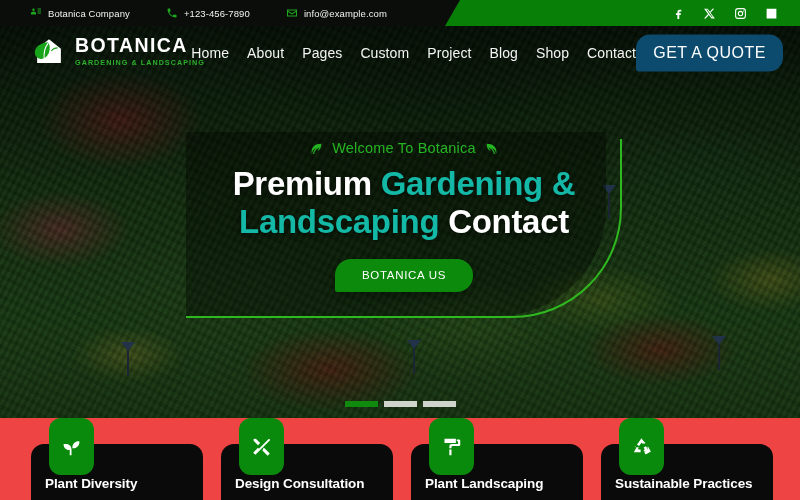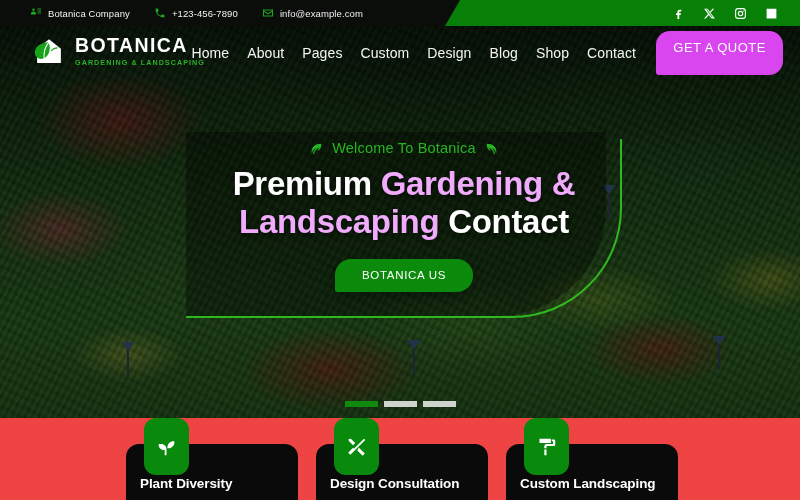--- a/index.html
+++ b/index.html
@@ -16,21 +16,21 @@
     position:absolute; left:0; top:0; width:800px; height:26px;
     background:#0a0d0a; z-index:40; overflow:hidden;
   }
   .topbar-green{
     position:absolute; right:0; top:0; height:26px; width:360px;
     background:#088008;
     clip-path: polygon(20px 0, 100% 0, 100% 100%, 5px 100%);
   }
   .topbar-left{
     position:absolute; left:30px; top:0; height:26px;
-    display:flex; align-items:center; gap:0;
+    display:flex; align-items:center; gap:12px;
   }
   .ti{ display:flex; align-items:center; gap:6px; margin-right:24px; }
   .ti .lbl{ color:#f2f2f2; font-size:9.5px; letter-spacing:.1px; white-space:nowrap; }
   .ti .ic{ width:12px; height:12px; display:block; color:#1ea81e; }
   .ti .ic svg{ display:block; width:12px; height:12px; fill:#1ea81e; }
 
   .topbar-social{
     position:absolute; right:22px; top:0; height:26px;
     display:flex; align-items:center; gap:18px; z-index:3;
   }
@@ -104,21 +104,21 @@
     color:#26b522; font-size:14.5px; letter-spacing:.2px; margin-bottom:9px;
   }
   .welcome .leaf{ width:13px; height:13px; display:block; }
   .welcome .leaf svg{ display:block; width:13px; height:13px; fill:#26b522; }
   .welcome .leaf.flip{ transform:scaleX(-1); }
 
   .hero-h1{
     font-size:33px; line-height:1.16; font-weight:700; color:#ffffff;
     letter-spacing:-.3px; text-shadow:0 2px 7px rgba(0,0,0,.65);
   }
-  .hero-h1 .g{ color:#f0abfc; }
+  .hero-h1 .g{ color:#14b8a6; }
 
   .btn-contact{
     display:inline-block; margin-top:17px;
     background:#0c8a0c; color:#fff; font-size:11.5px; letter-spacing:.7px;
     padding:10px 27px 11px; border:none; cursor:pointer;
     border-radius:16px 16px 16px 2px;
     box-shadow:0 3px 10px rgba(0,0,0,.35);
   }
 
   .slider-dots{
@@ -148,22 +148,22 @@
     white-space:nowrap; letter-spacing:.1px;
   }
   .nav-search{
     position:absolute; right:125px; top:50%; transform:translateY(-50%);
     width:15px; height:15px; cursor:pointer;
   }
   .nav-search svg{ display:block; width:15px; height:15px; stroke:#ffffff; fill:none; stroke-width:2.1; }
 
   .btn-quote{
     position:absolute; right:17px; top:50%; transform:translateY(-50%);
-    background:#d946ef; color:#fff; border:none; cursor:pointer;
-    font-size:13px; letter-spacing:.5px; padding:9px 17px 20px;
+    background:#0c4a6e; color:#fff; border:none; cursor:pointer;
+    font-size:16px; letter-spacing:.5px; padding:9px 17px 10px;
     border-radius:14px 14px 14px 3px;
   }
 
   
   .features{
     position:absolute; left:0; top:418px; width:800px; height:82px;
     background:#ef4444; z-index:20;
   }
   .fcards{
     position:absolute; left:0; top:0; width:800px; height:82px;
@@ -311,21 +311,21 @@
       <span class="logo-name">BOTANICA</span>
       <span class="logo-sub">GARDENING &amp; LANDSCAPING</span>
     </span>
   </div>
 
   <nav class="nav">
     <a href="#">Home</a>
     <a href="#">About</a>
     <a href="#">Pages</a>
     <a href="#">Custom</a>
-    <a href="#">Design</a>
+    <a href="#">Project</a>
     <a href="#">Blog</a>
     <a href="#">Shop</a>
     <a href="#">Contact</a>
   </nav>
 
   <span class="nav-search">
     <svg viewBox="0 0 24 24">
         <circle cx="10.5" cy="10.5" r="6.5"></circle>
         <line x1="15.5" y1="15.5" x2="21" y2="21"></line>
       </svg>
@@ -357,18 +357,28 @@
       <div class="fcard-title">Design Consultation</div>
     </div>
 
     <div class="fcard">
       <div class="fcard-body"></div>
       <div class="fcard-badge">
         <svg viewBox="0 0 24 24">
             <path d="M4 3h13v5H4V3zm14 1h2.5a1.5 1.5 0 0 1 1.5 1.5V10a1.5 1.5 0 0 1-1.5 1.5H13a1 1 0 0 0-1 1V14h-2.5v-2.2a2.8 2.8 0 0 1 2.8-2.8h7.2V6H18V4zM9.5 15.5h2.5V22h-2.5v-6.5z"></path>
           </svg>
       </div>
-      <div class="fcard-title">Custom Landscaping</div>
-    </div>
-
+      <div class="fcard-title">Plant Landscaping</div>
+    </div>
+
+    <div class="fcard">
+      <div class="fcard-body"></div>
+      <div class="fcard-badge">
+        <svg viewBox="0 0 24 24">
+            <path d="M12 2.5 15 7.7l-2.1 1.2-1-1.8-2.5 4.3-2.6-1.5L12 2.5zM4.4 12.2l2.6 1.5-1 1.8h5v3H3.3l3.2-5.5-2.1-1.2v.4zm15.2 0 3.1 5.4-6 3.4-1.5-2.6 1.8-1-2.5-4.3 2.6-1.5 2.5 4.3-.9-3.7z"></path>
+            <path d="M12 3.4 9.3 8.1l1.8 1.1 1.8-3.2 1.8 3.2 1.8-1.1L12 3.4zM6.6 12.9 3.9 17.6h5.4v-2.1H7.5l1.5-2.6-2.4 0zm10.8 0-2.4 0 1.5 2.6h-1.8v2.1h5.4l-2.7-4.7z"></path>
+          </svg>
+      </div>
+      <div class="fcard-title">Sustainable Practices</div>
+    </div>
 
   </div>
 </section>
 
 </body></html>

